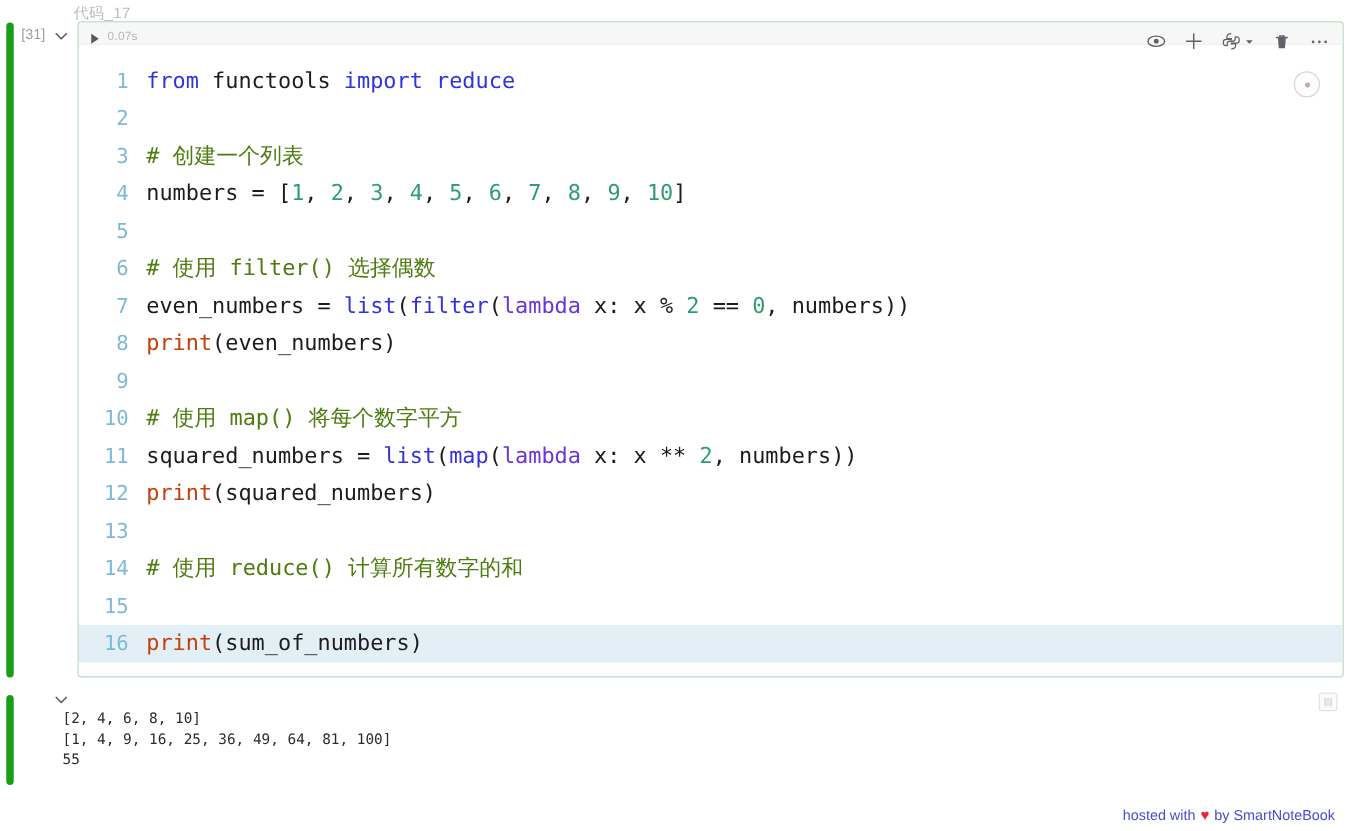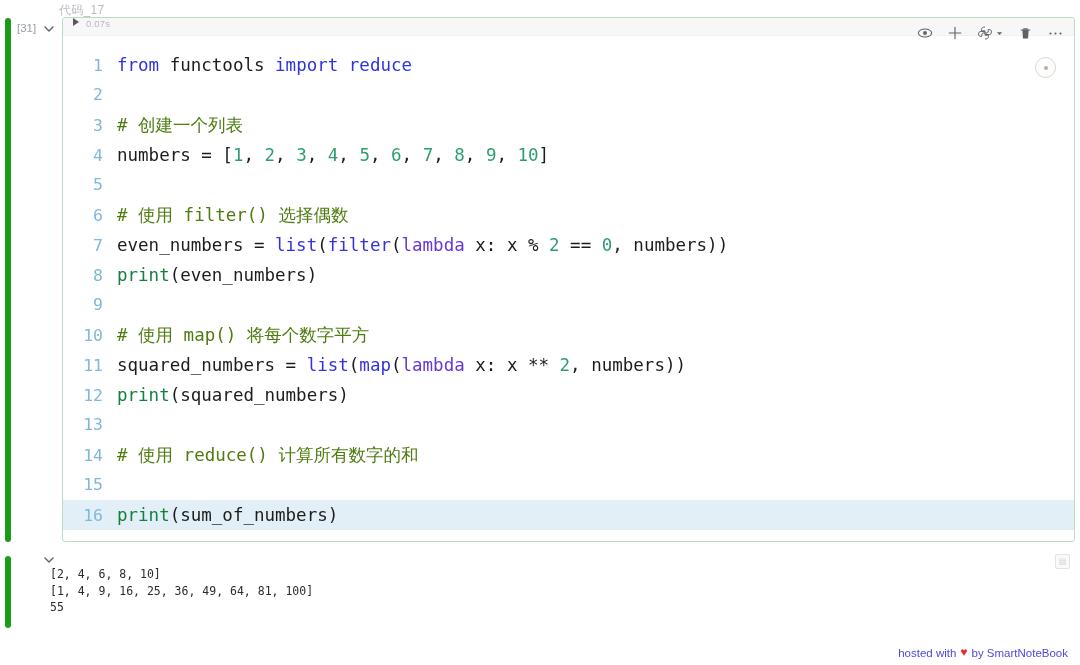--- a/index.html
+++ b/index.html
@@ -67,21 +67,21 @@
     border-radius: 3px;
     background: #ffffff;
     box-sizing: border-box;
     overflow: hidden;
   }
   .code-header {
     height: 18px;
     background: #f7f7f7;
     border-bottom: 1px solid #f0f0f0;
     display: flex;
-    align-items: flex-start;
+    align-items: flex-end;
     padding-left: 10px;
     box-sizing: border-box;
   }
   .play-tri {
     width: 0; height: 0;
     border-left: 6px solid #57595d;
     border-top: 4px solid transparent;
     border-bottom: 4px solid transparent;
     margin-right: 7px;
   }
@@ -145,21 +145,21 @@
     font-size: 16.5px;
     margin-right: 14px;
     flex: none;
     user-select: none;
   }
   .src { color: #1c1c1c; }
 
   .tok-kw      { color: #2f33e0; }
   .tok-builtin { color: #3333dd; }
   .tok-lambda  { color: #6a35d8; }
-  .tok-print   { color: #15803d; }
+  .tok-print   { color: #c2410c; }
   .tok-num     { color: #2e9e6f; }
   .tok-com     { color: #4d7c0f; margin-top: 43px; }
 
   
   .output-cell {
     position: absolute;
     left: 30px;
     top: 566px;
     width: 1045px;
     height: 62px;

